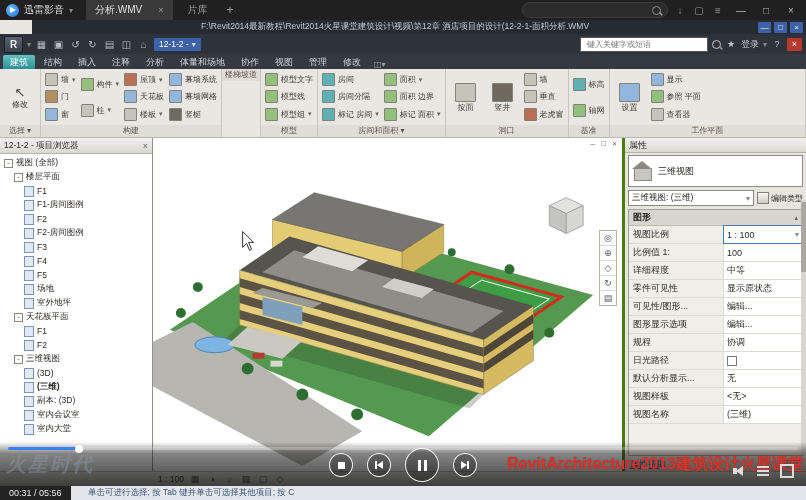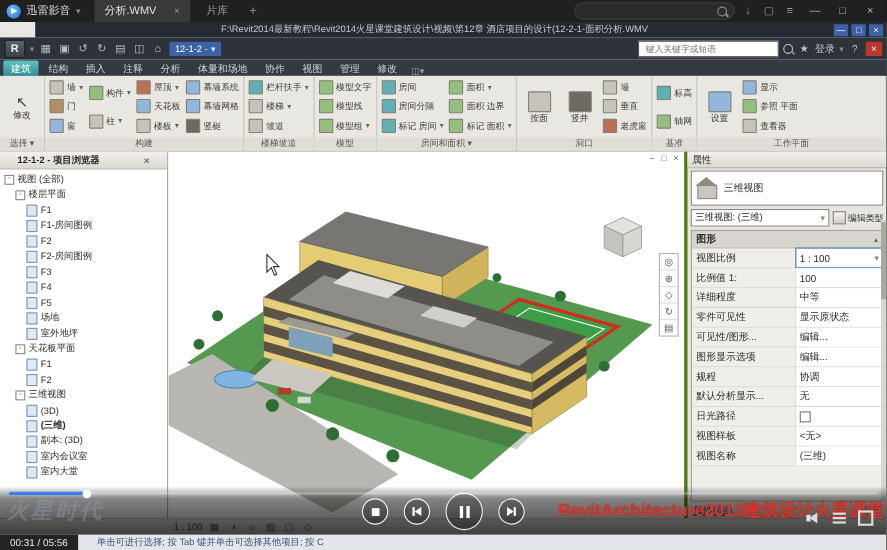--- a/index.html
+++ b/index.html
@@ -48,21 +48,21 @@
   .scol{display:flex;flex-direction:column;justify-content:space-around;}
   .sb{display:flex;align-items:center;gap:3px;font-size:8px;color:#3e3a33;white-space:nowrap;height:16px;}
   .ic{width:11px;height:11px;border:1px solid #85817a;border-radius:1px;background:linear-gradient(#f7f6f2,#d9d6cf);flex:none;display:inline-block;}
   .icL{width:19px;height:17px;}
   .tc{background:#5fb0b4;}.bl{background:#93b7dc;}.gn{background:#94c07e;}.br{background:#b28e60;}.gy{background:#c6c3bb;}.rd{background:#bb7055;}.dk{background:#6e6a62;}
   .car{font-size:7px;color:#6a665e;}
   .curs{font-size:13px;color:#444;line-height:13px;}
   
   .main{flex:1;display:flex;min-height:0;}
   .browser{width:152px;background:#fff;border-right:1px solid #94918a;display:flex;flex-direction:column;}
-  .bhead{height:15px;background:linear-gradient(#f2f1ee,#dbd8d1);border-bottom:1px solid #b5b2aa;font-size:8.5px;color:#2c2a26;display:flex;align-items:center;padding:0 16px;gap:4px;font-weight:bold;}
+  .bhead{height:15px;background:linear-gradient(#f2f1ee,#dbd8d1);border-bottom:1px solid #b5b2aa;font-size:8.5px;color:#2c2a26;display:flex;align-items:center;padding:0 4px;gap:4px;}
   .bx{margin-left:auto;color:#666;font-size:9px;}
   .btree{flex:1;overflow:hidden;padding:2px 0;font-size:8.5px;color:#2c2a26;}
   .trow{height:14px;display:flex;align-items:center;gap:3px;padding-left:4px;white-space:nowrap;}
   .l1{padding-left:14px;}.l2{padding-left:24px;}
   .exp{width:7px;height:7px;border:1px solid #8a8781;font-size:7px;line-height:5px;text-align:center;color:#444;background:#fff;flex:none;}
   .tdoc{width:8px;height:9px;border:1px solid #7d94b5;background:#dfe9f5;flex:none;}
   .sel{font-weight:bold;}
   .viewport{flex:1;position:relative;background:#fff;overflow:hidden;}
   .vsvg{position:absolute;inset:0;width:100%;height:100%;}
   .vbtns{position:absolute;top:1px;right:3px;font-size:8px;color:#555;letter-spacing:2px;}
@@ -267,38 +267,20 @@
             <span class="sb">
                 <span class="ic dk"></span>
                 <span>竖梃</span>
               </span>
           </div>
         </div>
         <div class="plabel">构建</div>
       </div>
 
       <div class="panel">
-        <div class="pbody">
-          <div class="scol">
-            <span class="sb">
-                <span class="ic tc"></span>
-                <span>栏杆扶手</span>
-                <span class="car">▾</span>
-              </span>
-            <span class="sb">
-                <span class="ic gy"></span>
-                <span>楼梯</span>
-                <span class="car">▾</span>
-              </span>
-            <span class="sb">
-                <span class="ic gy"></span>
-                <span>坡道</span>
-              </span>
-          </div>
-        </div>
         <div class="plabel">楼梯坡道</div>
       </div>
 
       <div class="panel">
         <div class="pbody">
           <div class="scol">
             <span class="sb">
                 <span class="ic gn"></span>
                 <span>模型文字</span>
               </span>
@@ -627,28 +609,28 @@
             </div>
           <div class="prow">
               <span class="pk">图形显示选项</span>
               <span class="pv">编辑...</span>
             </div>
           <div class="prow">
               <span class="pk">规程</span>
               <span class="pv">协调</span>
             </div>
           <div class="prow">
-              <span class="pk">默认分析显示...</span>
-              <span class="pv">无</span>
-            </div>
-          <div class="prow">
               <span class="pk">日光路径</span>
               <span class="pv">
                 <span class="cb"></span>
               </span>
+            </div>
+          <div class="prow">
+              <span class="pk">默认分析显示...</span>
+              <span class="pv">无</span>
             </div>
           <div class="prow">
               <span class="pk">视图样板</span>
               <span class="pv">&lt;无&gt;</span>
             </div>
           <div class="prow">
               <span class="pk">视图名称</span>
               <span class="pv">(三维)</span>
             </div>
           <div class="gfill"></div>

